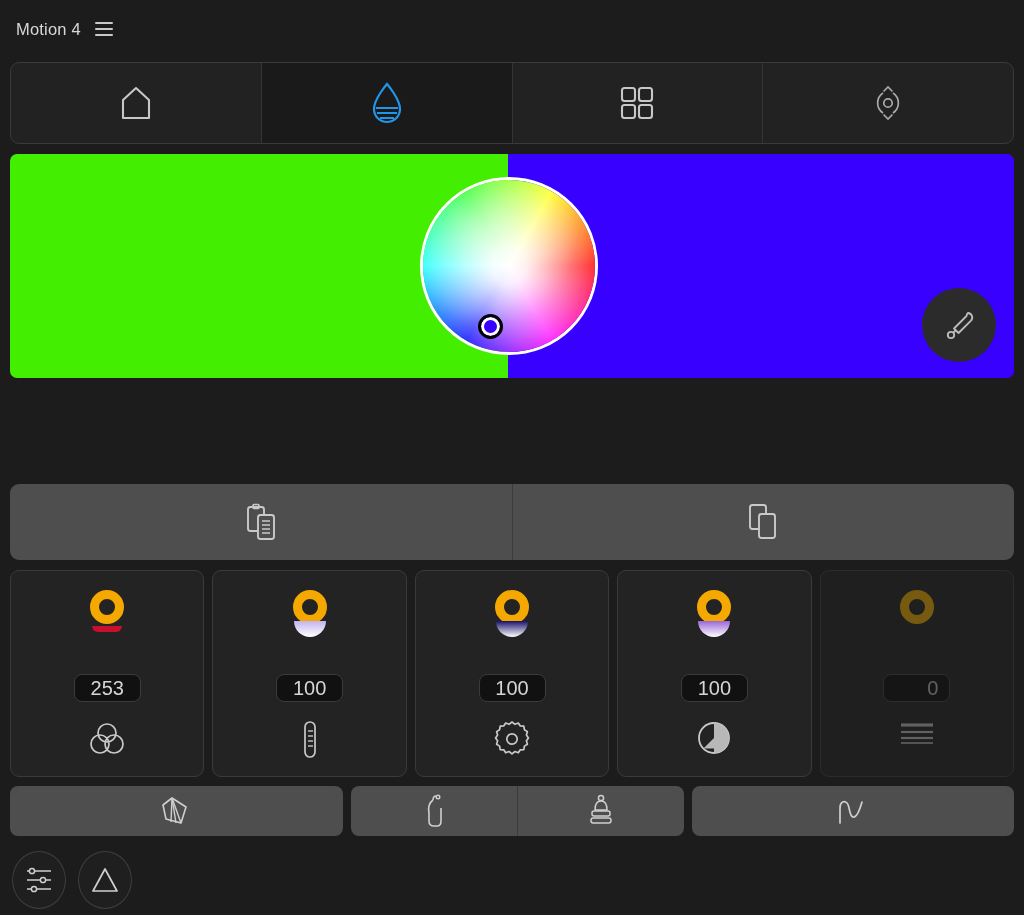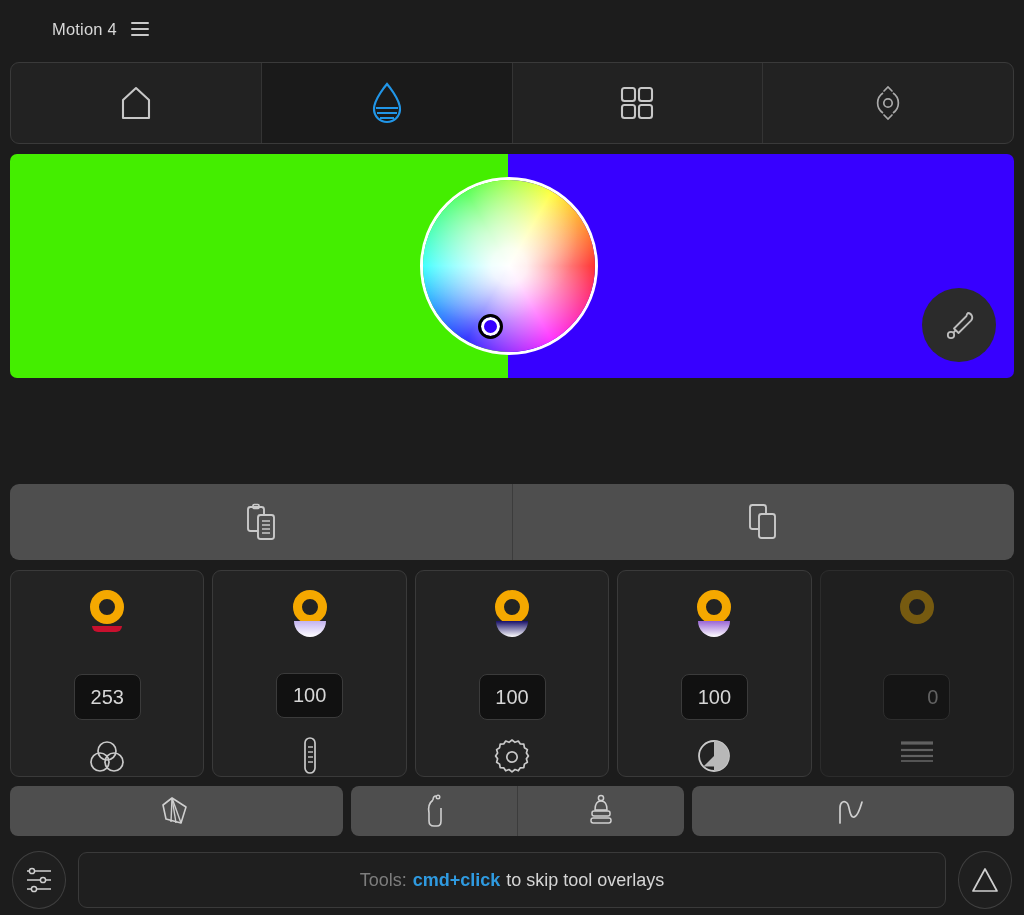--- a/index.html
+++ b/index.html
@@ -2,21 +2,21 @@
 <html><head>
 <meta charset="utf-8">
 <style>
   * { box-sizing: border-box; margin: 0; padding: 0; }
   html, body {
     width: 1024px; height: 915px;
     background: #1c1c1c;
     font-family: "Liberation Sans", sans-serif;
     overflow: hidden;
   }
-  .app { width: 1024px; height: 915px; position: relative; background: #1c1c1c; padding-left: 36px; }
+  .app { width: 1024px; height: 915px; position: relative; background: #1c1c1c; }
 
   
   .titlebar {
     height: 58px; display: flex; align-items: center;
     padding-left: 16px; gap: 14px;
   }
   .app-title {
     color: #d8d8d8; font-size: 16.5px; letter-spacing: .2px;
   }
   .hamburger { width: 18px; height: 14px; display: flex; flex-direction: column;
@@ -151,21 +151,21 @@
     border: 9px solid #f5a800; background: transparent;
   }
   .sl.dim .knob { border-color: #c08d08; }
   .underarc {
     position: absolute; left: 50%; top: 31px; transform: translateX(-50%);
     width: 32px; height: 16px;
     border-bottom-left-radius: 32px; border-bottom-right-radius: 32px;
   }
   .arc-red { height: 6px; background: #c8102e; border-bottom-left-radius: 30px; border-bottom-right-radius: 30px; top: 36px; width: 30px; }
   .numbox {
-    margin-top: 22px; width: 67px; height: 46px; border-radius: 8px;
+    margin-top: 22px; width: 67px; height: 28px; border-radius: 8px;
     background: #111111; border: 1px solid #3b3b3b;
     display: flex; align-items: center; justify-content: center;
     color: #d6d6d6; font-size: 20px; cursor: text;
   }
   .numbox.right { justify-content: flex-end; padding-right: 11px; color: #9c9c9c; }
   .slicon { margin-top: 18px; display: flex; align-items: center; justify-content: center; }
 
   
   .toolrow {
     position: absolute; left: 10px; top: 786px; width: 1004px; height: 50px;
@@ -426,27 +426,20 @@
         <svg width="32" height="30" viewBox="0 0 32 30">
           <line x1="4" y1="6" x2="28" y2="6" stroke="#cfcfcf" stroke-width="1.5"></line>
           <line x1="4" y1="15" x2="28" y2="15" stroke="#cfcfcf" stroke-width="1.5"></line>
           <line x1="4" y1="24" x2="28" y2="24" stroke="#cfcfcf" stroke-width="1.5"></line>
           <circle cx="9" cy="6" r="2.6" fill="#1f1f1f" stroke="#cfcfcf" stroke-width="1.5"></circle>
           <circle cx="20" cy="15" r="2.6" fill="#1f1f1f" stroke="#cfcfcf" stroke-width="1.5"></circle>
           <circle cx="11" cy="24" r="2.6" fill="#1f1f1f" stroke="#cfcfcf" stroke-width="1.5"></circle>
         </svg>
       </span>
     </div>
-    <div class="statusmsg">
-      <span class="st-label">Tools:</span>
-      <span class="sp"></span>
-      <span class="st-key">cmd+click</span>
-      <span class="sp"></span>
-      <span class="st-rest">to skip tool overlays</span>
-    </div>
     <div class="circlebtn">
       <span>
         <svg width="32" height="30" viewBox="0 0 32 30">
           <path d="M16 4 L28 26 L4 26 Z" fill="none" stroke="#cfcfcf" stroke-width="1.7" stroke-linejoin="round"></path>
         </svg>
       </span>
     </div>
   </div>
 
 </div>

